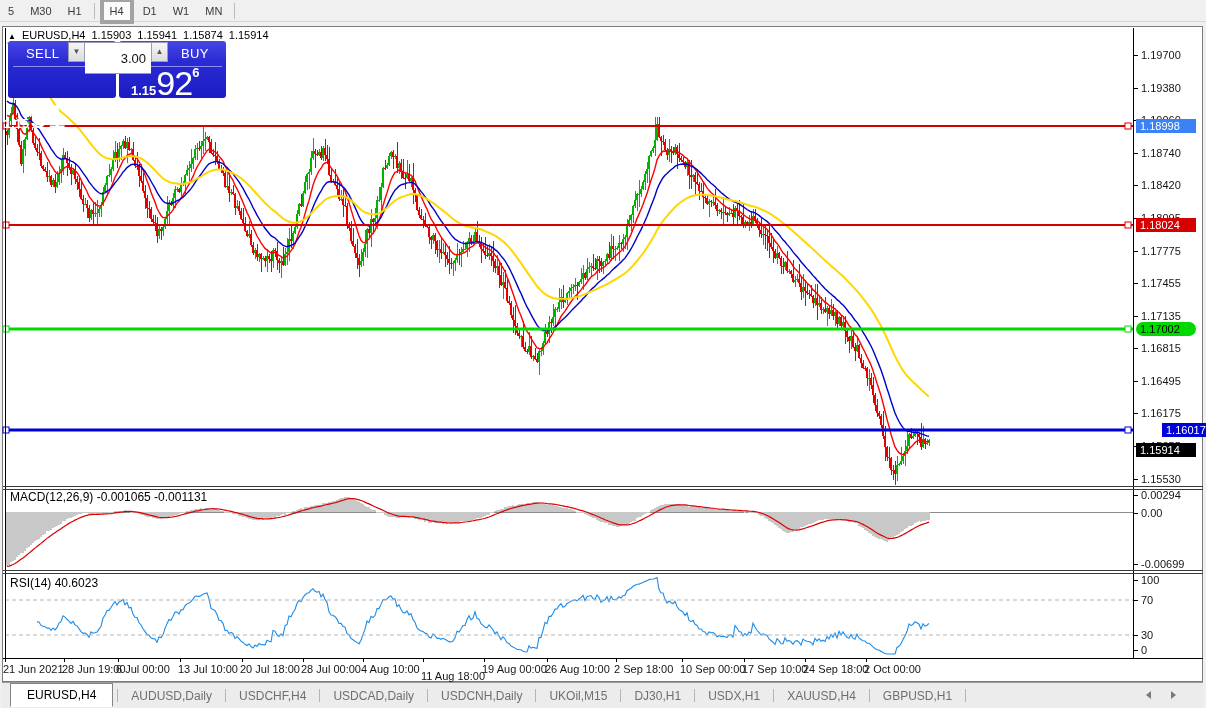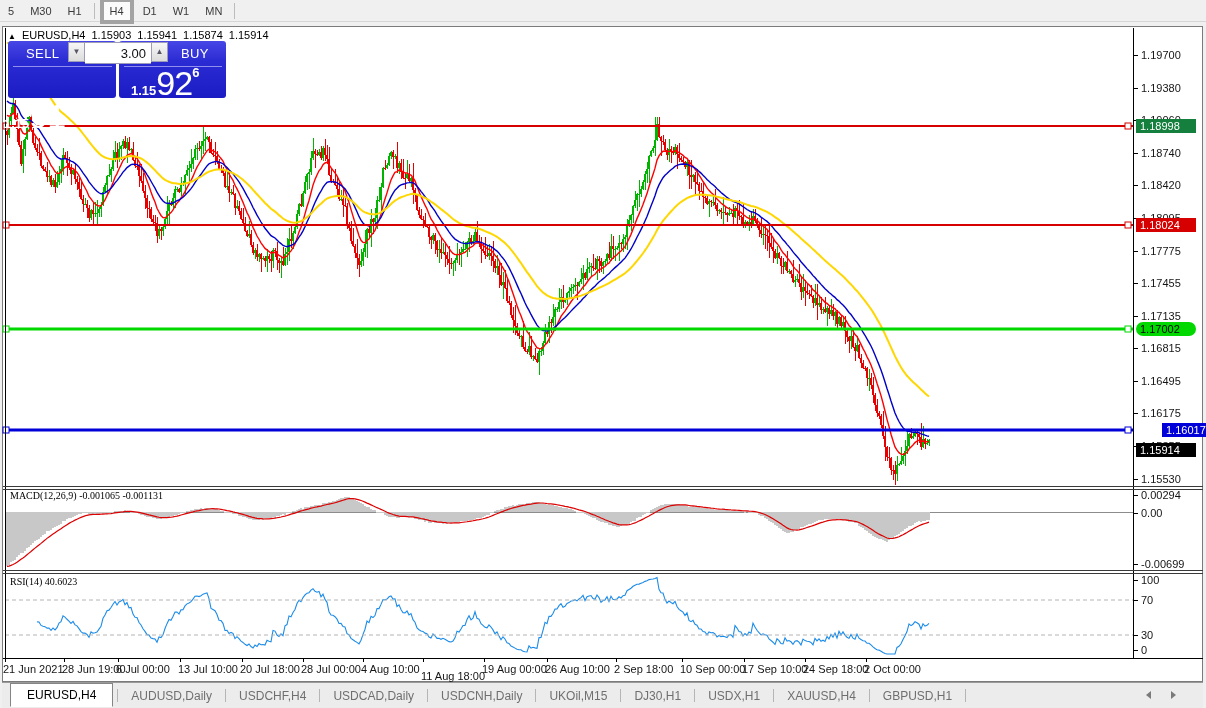--- a/index.html
+++ b/index.html
@@ -39,29 +39,29 @@
                    z-index:8; cursor:pointer; }
   .tp-divider { position:absolute; height:1px; background:#8f8ff2; z-index:7; }
   .tp-price { position:absolute; color:#fff; z-index:7; white-space:nowrap; }
   .tp-price .small { font-size:13px; font-weight:bold; vertical-align:baseline; }
   .tp-price .big { font-size:34px; font-weight:400; letter-spacing:-1px; }
   .tp-price .sup { font-size:13px; font-weight:bold; vertical-align:18px; }
   #vol-spinner { position:absolute; left:68px; top:42px; z-index:9; display:flex; }
   .spin-btn { width:17px; height:20px; background:linear-gradient(#f6f6f6,#dcdcdc);
               border:1px solid #9c9cb8; font-size:8px; color:#556; text-align:center;
               line-height:18px; cursor:pointer; }
-  #vol-input { width:66px; height:22px; border:1px solid #9c9cb8; border-left:none;
+  #vol-input { width:66px; height:32px; border:1px solid #9c9cb8; border-left:none;
                border-right:none; font-size:13px; text-align:right; padding-right:5px;
                font-family:"Liberation Sans",sans-serif; color:#111; }
 
   
   .ax-label { position:absolute; font-size:11px; color:#151515; white-space:nowrap; }
   .lvl-label { position:absolute; left:1136px; width:60px; height:14px; font-size:11px;
                line-height:14px; padding-left:4px; z-index:4; }
-  .ind-label { position:absolute; font-size:10px; color:#000; z-index:4;font-family:Liberation Serif, serif; }
+  .ind-label { position:absolute; font-size:12px; color:#000; z-index:4; }
 
   
   #tabbar { position:absolute; left:2px; top:682px; width:1201px; height:26px;
             background:#ececec; border-top:1px solid #9a9a9a;
             display:flex; align-items:center; font-size:12px; }
   .tab { color:#6f6f6f; padding:4px 13px; white-space:nowrap; cursor:pointer; }
   .tab.active { background:#ffffff; color:#000; border:1px solid #858585;
                 border-bottom:1px solid #fff; margin:-1px 4px 0 8px; padding:4px 16px; }
   .tab-sep { width:1px; height:13px; background:#b5b5b5; }
   .scroll-arrows { position:absolute; right:14px; top:9px; display:flex; gap:20px; }
@@ -1600,21 +1600,21 @@
     <div id="ind-ticks">
         <div class="ax-label" style="left: 1141px; top: 489px;">0.00294</div>
         <div class="ax-label" style="left: 1141px; top: 507px;">0.00</div>
         <div class="ax-label" style="left: 1141px; top: 558px;">-0.00699</div>
         <div class="ax-label" style="left: 1141px; top: 574px;">100</div>
         <div class="ax-label" style="left: 1141px; top: 594px;">70</div>
         <div class="ax-label" style="left: 1141px; top: 629px;">30</div>
         <div class="ax-label" style="left: 1141px; top: 644px;">0</div>
       </div>
     <div id="level-labels">
-        <div class="lvl-label" style="top: 119px; background: #15803d; color: rgb(255, 255, 255);">1.18998</div>
+        <div class="lvl-label" style="top: 119px; background: #3b82f6; color: rgb(255, 255, 255);">1.18998</div>
         <div class="lvl-label" style="top: 218px; background: rgb(214, 0, 0); color: rgb(255, 255, 255);">1.18024</div>
         <div class="lvl-label" style="top: 322px; background: rgb(0, 216, 0); color: rgb(0, 0, 0); border-radius: 7px;">1.17002</div>
         <div class="lvl-label" style="top: 423px; background: rgb(0, 0, 216); color: rgb(255, 255, 255); margin-left: 26px;">1.16017</div>
         <div class="lvl-label" style="top: 443px; background: rgb(0, 0, 0); color: rgb(255, 255, 255);">1.15914</div>
       </div>
     <div id="date-labels">
         <div class="ax-label" style="left: 3px; top: 663px;">21 Jun 2021</div>
         <div class="ax-label" style="left: 62px; top: 663px;">28 Jun 19:00</div>
         <div class="ax-label" style="left: 116px; top: 663px;">6 Jul 00:00</div>
         <div class="ax-label" style="left: 178px; top: 663px;">13 Jul 10:00</div>

